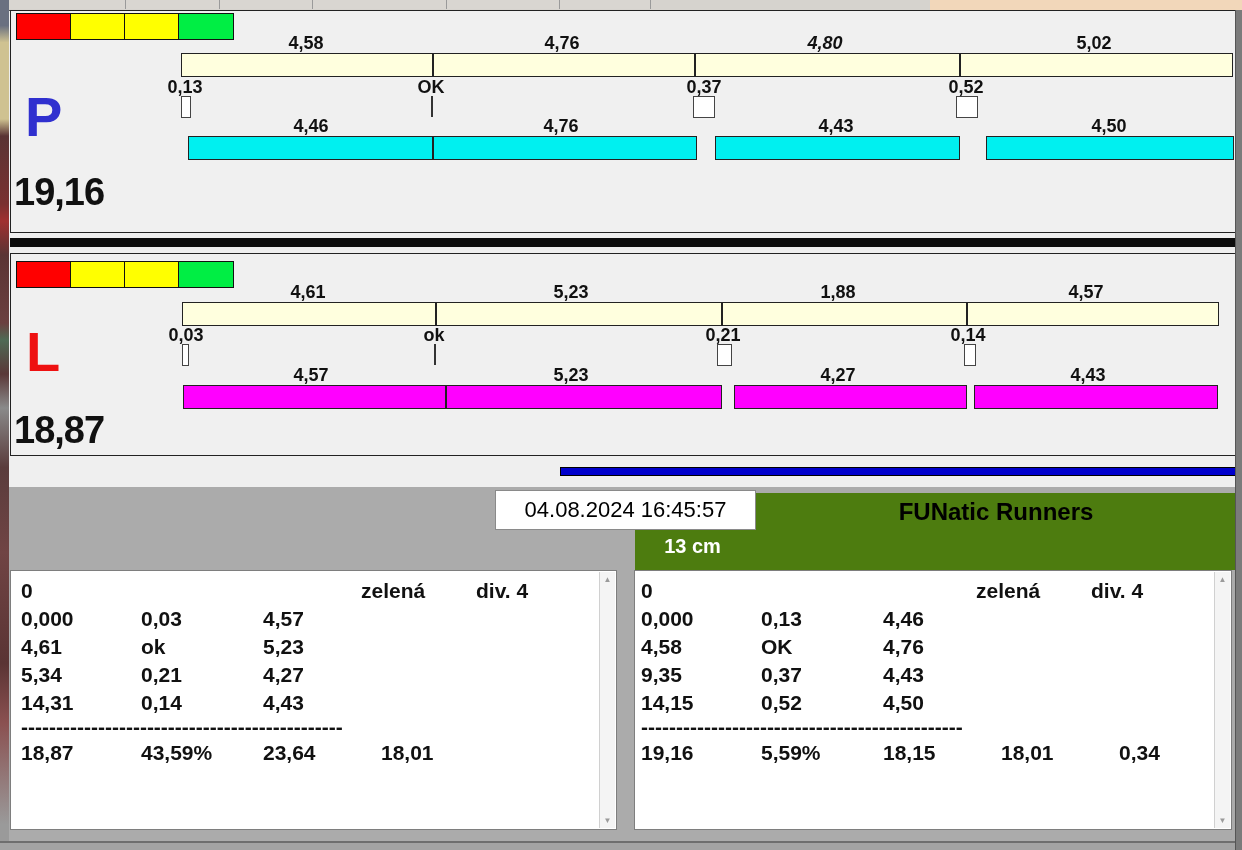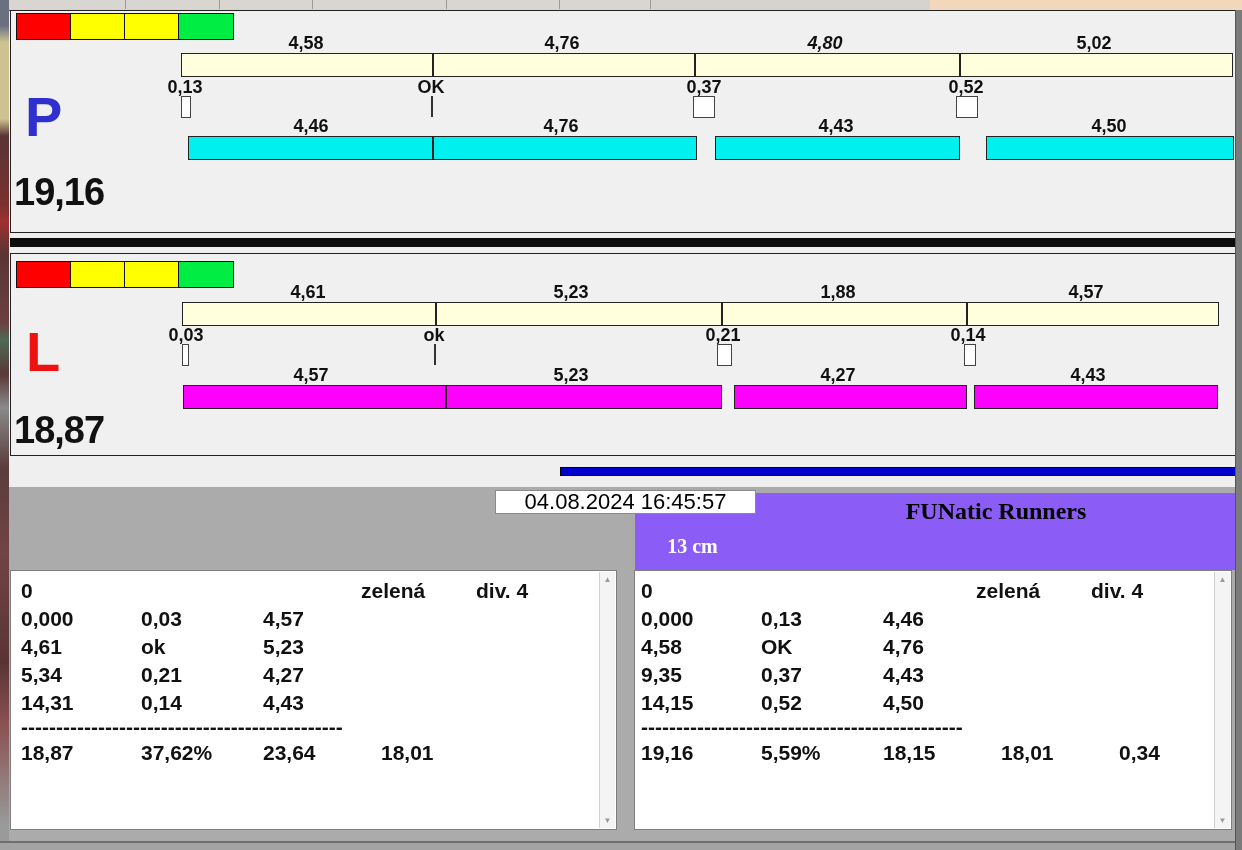--- a/index.html
+++ b/index.html
@@ -47,21 +47,21 @@
 
   .pdata{position:absolute;top:570px;height:260px;background:#fff;border:1px solid #7e7e7e;box-sizing:border-box;
          font-weight:bold;font-size:21px;overflow:hidden;}
   .cell{position:absolute;white-space:nowrap;}
   .dashes{position:absolute;letter-spacing:0;white-space:nowrap;font-size:21px;font-weight:bold;}
   .vscroll{position:absolute;top:1px;right:1px;bottom:1px;width:15px;background:#F4F4F4;border-left:1px solid #d0d0d0;}
   .sarrow{position:absolute;left:0;width:15px;height:15px;text-align:center;font-size:8px;line-height:15px;color:#9a9a9a;cursor:default;}
   .sarrow.up{top:0;}
   .sarrow.down{bottom:0;}
 
-  .tsbox{position:absolute;left:495px;top:490px;width:261px;height:24px;background:#fff;border:1px solid #8a8a8a;
+  .tsbox{position:absolute;left:495px;top:490px;width:261px;height:40px;background:#fff;border:1px solid #8a8a8a;
          box-sizing:border-box;display:flex;align-items:center;justify-content:center;font-size:22px;z-index:6;color:#000;}
 </style>
 </head>
 <body>
 
 <div class="screen">
 
   <div class="sliver"></div>
 
   <div class="topstrip">
@@ -164,21 +164,21 @@
     <div class="bar" style="left:963px;top:131px;width:242px;background:#FF00FF;"></div>
 
     <div class="lane-total" style="left:3px;top:155px;">18,87</div>
   </div>
 
   <div class="progress"></div>
 
   <div class="bottom-bg"></div>
 
 
-  <div class="panel-header" style="left:635px;width:602px;background:#8b5cf6;font-family:Liberation Serif, serif;">
+  <div class="panel-header" style="left:635px;width:602px;background:#4d7c0f;">
     <div class="p-title" style="left:120px;width:482px;">FUNatic Runners</div>
     <div class="p-height" style="left:15px;width:85px;">13 cm</div>
   </div>
 
   <div class="pdata" style="left:10px;width:607px;">
     <span class="cell" style="left:10px;top:8px;">0</span>
     <span class="cell" style="left:350px;top:8px;">zelená</span>
     <span class="cell" style="left:465px;top:8px;">div. 4</span>
 
     <span class="cell" style="left:10px;top:36px;">0,000</span>
@@ -193,21 +193,21 @@
     <span class="cell" style="left:130px;top:92px;">0,21</span>
     <span class="cell" style="left:252px;top:92px;">4,27</span>
 
     <span class="cell" style="left:10px;top:120px;">14,31</span>
     <span class="cell" style="left:130px;top:120px;">0,14</span>
     <span class="cell" style="left:252px;top:120px;">4,43</span>
 
     <span class="dashes" style="left:10px;top:144px;">----------------------------------------------</span>
 
     <span class="cell" style="left:10px;top:170px;">18,87</span>
-    <span class="cell" style="left:130px;top:170px;">37,62%</span>
+    <span class="cell" style="left:130px;top:170px;">43,59%</span>
     <span class="cell" style="left:252px;top:170px;">23,64</span>
     <span class="cell" style="left:370px;top:170px;">18,01</span>
 
     <div class="vscroll">
       <div class="sarrow up">▲</div>
       <div class="sarrow down">▼</div>
     </div>
   </div>
 
   <div class="pdata" style="left:634px;width:598px;">

